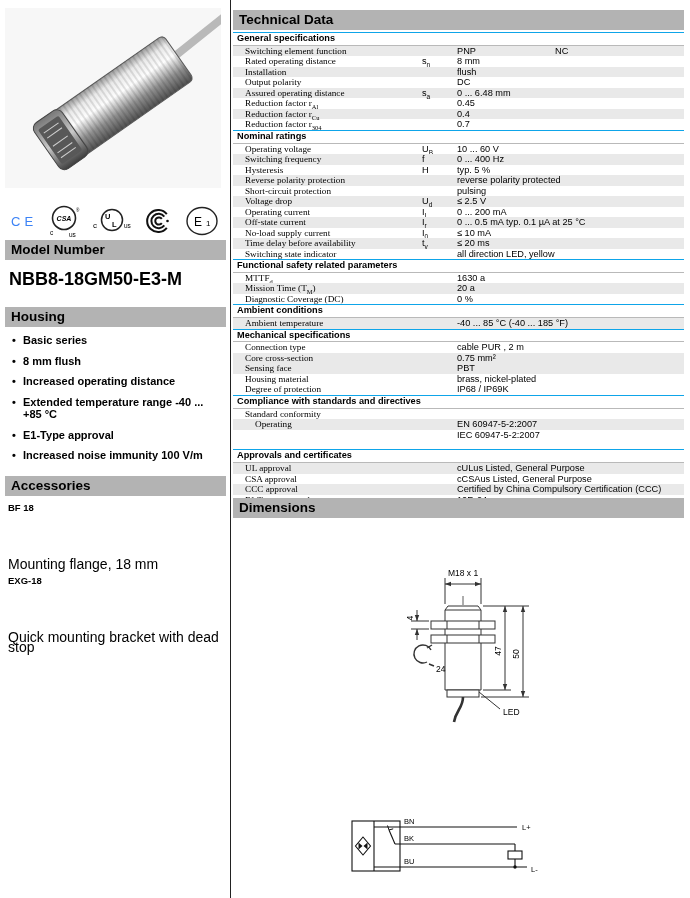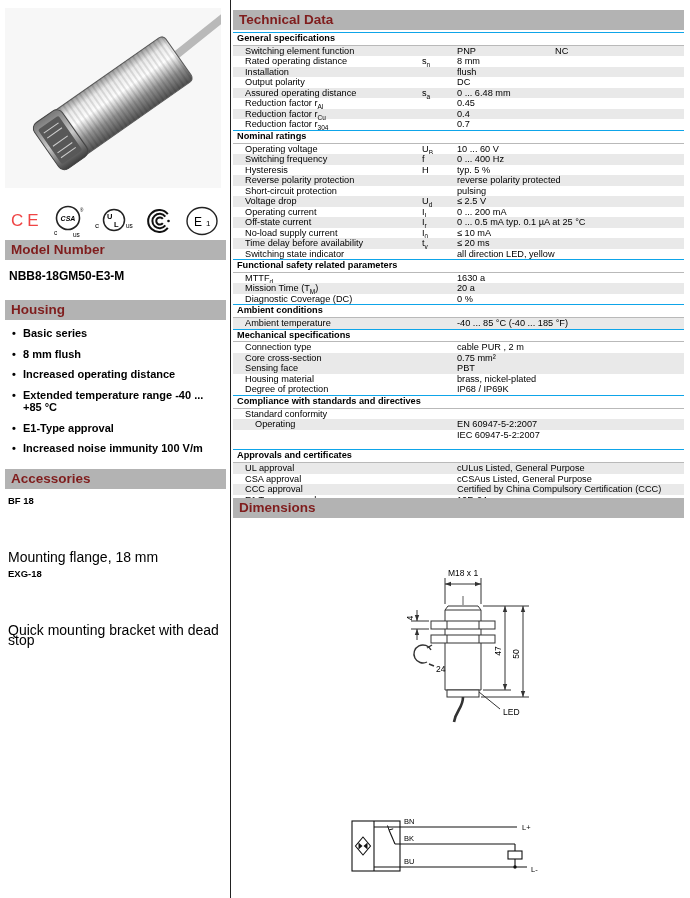--- a/index.html
+++ b/index.html
@@ -9,47 +9,47 @@
     font-family:"Liberation Sans", sans-serif;
     -webkit-font-smoothing:antialiased;
   }
   .vrule{position:absolute;left:230px;top:0;width:1px;height:898px;background:#222;}
 
   
   .left-col{position:absolute;left:5px;top:8px;width:221px;}
   .photo-wrap{width:216px;height:180px;background:#f7f7f7;}
   .logo-row{display:flex;align-items:center;justify-content:space-between;
             margin:14px 6px 0 6px;height:38px;}
-  .ce-text{font-size:17px;letter-spacing:4px;color:#ef4444;}
+  .ce-text{font-size:13px;letter-spacing:4px;color:#3b82f6;}
   .bar{background:#b3b3b3;font-weight:bold;font-size:13.5px;line-height:14px;
-       padding:3px 0 3px 6px;color:#7f1d1d;}
+       padding:3px 0 3px 6px;color:#000000;}
   .left-col .bar{margin-top:0;}
   .model-bar{margin-top:42px;}
-  .model-value{font-weight:bold;font-size:12px;margin:9px 0 17px 4px;}
+  .model-value{font-weight:bold;font-size:18px;margin:9px 0 17px 4px;}
   .features-list{margin:7px 0 14px 0;padding:0;list-style:none;}
   .features-list li{display:flex;font-weight:bold;font-size:11px;line-height:12.5px;
                     margin:0 0 8px 0;}
   .features-list .blt{width:18px;flex:none;text-align:center;}
   .features-list .ftxt{width:185px;}
   .acc-item{margin:6px 0 0 3px;}
   .acc-name{font-weight:bold;font-size:9.5px;line-height:11px;}
   .acc-desc{font-size:14px;line-height:10px;margin-top:46px;}
 
   
   .right-col{position:absolute;left:233px;top:10px;width:451px;height:888px;}
   .right-col .bar{width:445px;}
   .spec-table{margin-top:2px;}
   .spec-header{font-weight:bold;font-size:9.2px;line-height:9.8px;
                border-top:1px solid #0ea5e9;border-bottom:1px solid #b9b9b9;
                padding:1px 0 1px 4px;}
   .spec-section.gap{margin-top:9px;}
   .spec-row{display:flex;font-size:9.2px;line-height:10.5px;padding-left:12px;
             position:relative;}
   .spec-row.shade{background:#e9e9e9;}
-  .c-label{width:177px;flex:none;}
+  .c-label{width:177px;flex:none;font-family:Liberation Serif, serif;}
   .ind2{padding-left:22px;}
   .ind2 .c-label{width:167px;}
   .c-sym{width:35px;flex:none;}
   .c-val{flex:1;}
   .c-val2{position:absolute;left:322px;top:0;}
   sub{font-size:6.5px;line-height:0;}
 
   .dims-bar{position:absolute;left:0;top:488px;}
   .elec-bar{position:absolute;left:0;top:762px;}
   .dims-svg{position:absolute;left:150px;top:528px;}

